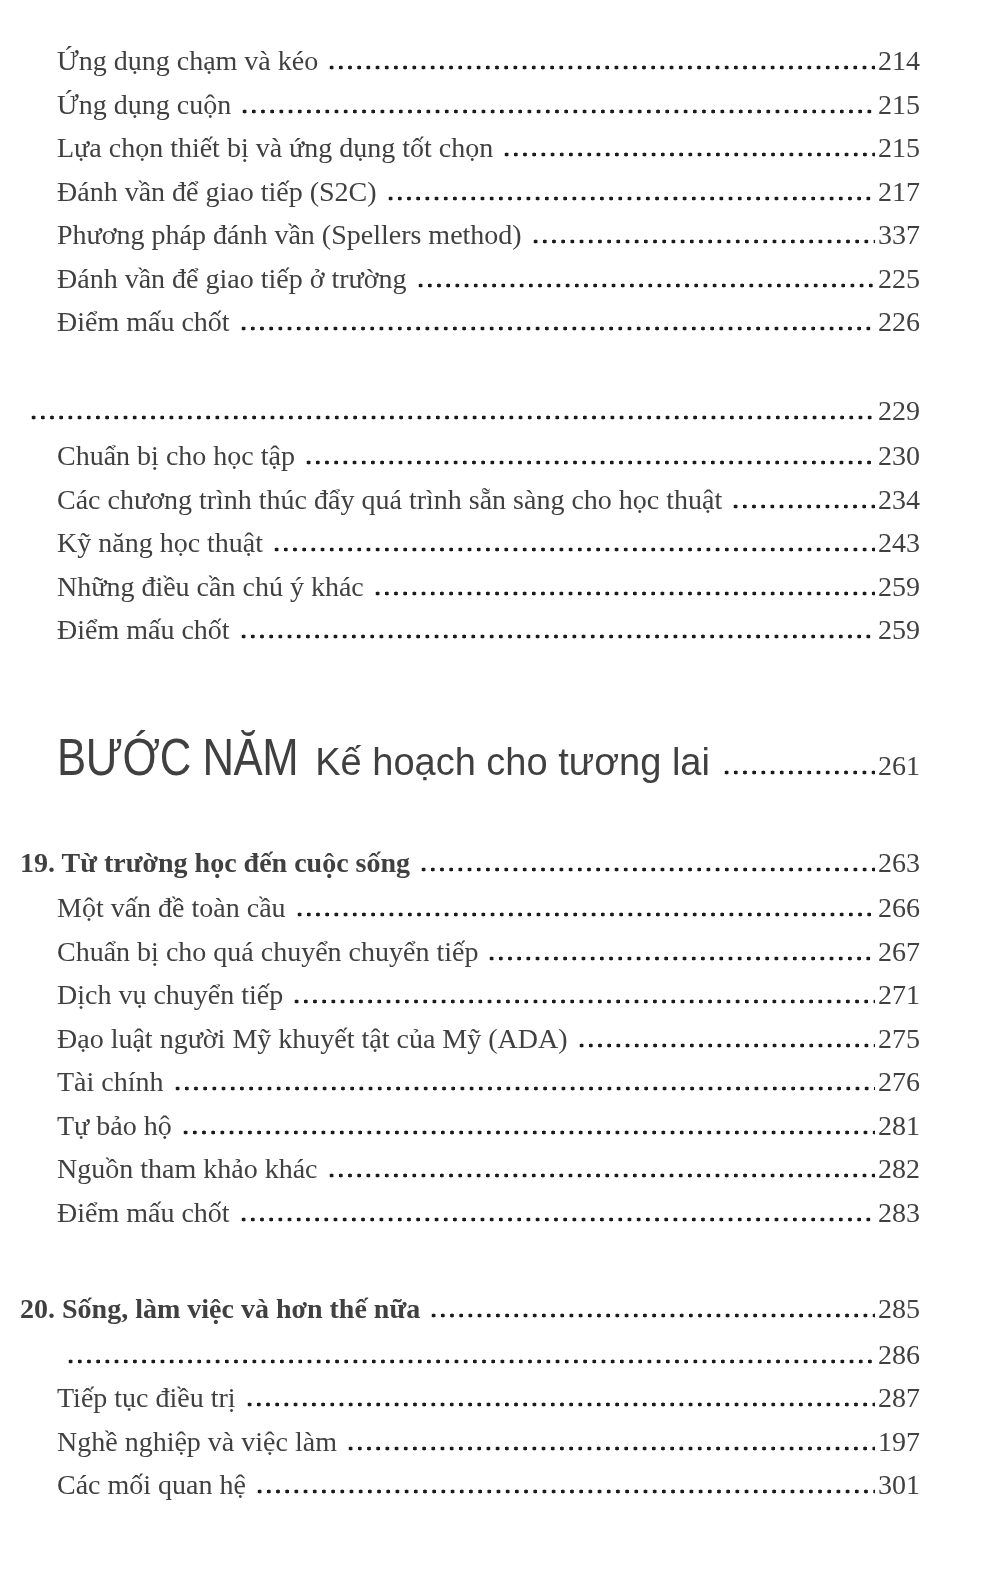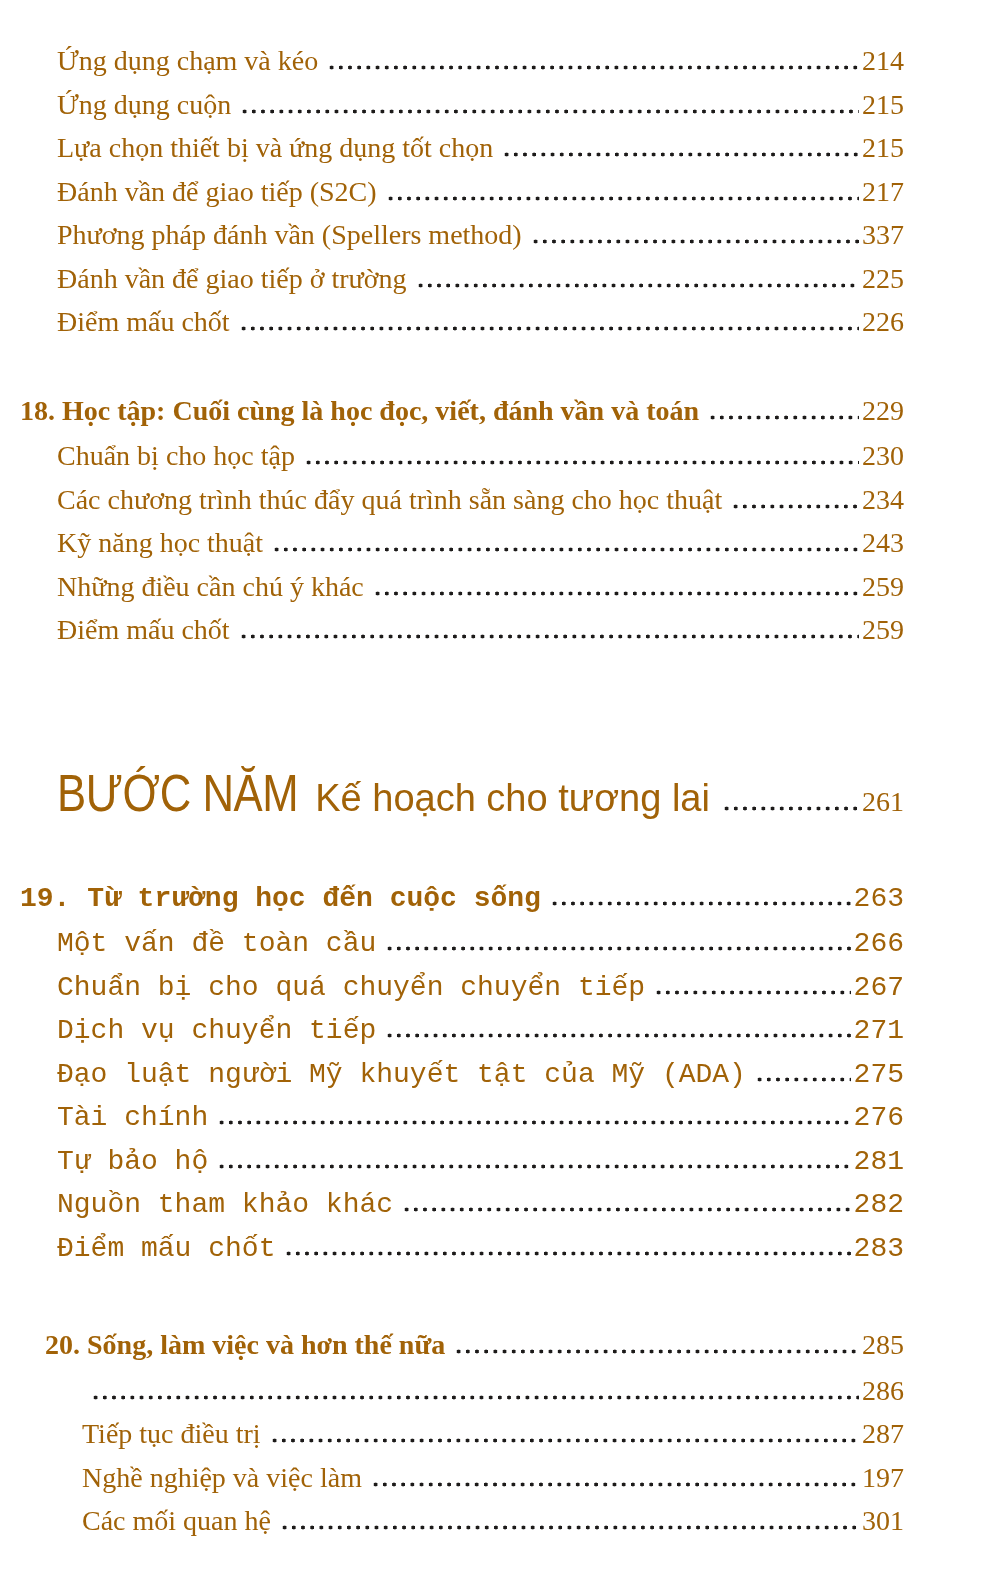--- a/index.html
+++ b/index.html
@@ -2,23 +2,23 @@
 <html><head>
 <meta charset="utf-8">
 <style>
   html, body { margin: 0; padding: 0; background: #ffffff; }
   .page {
     position: relative;
     width: 984px;
     height: 1578px;
     box-sizing: border-box;
     background: #ffffff;
-    color: #a16207;
+    color: #404040;
     font-family: "Liberation Serif", "DejaVu Serif", serif;
-    padding: 39px 80px 0 20px;
+    padding: 39px 64px 0 20px;
     overflow: hidden;
   }
   .row {
     display: flex;
     align-items: baseline;
     line-height: 43.5px;
     font-size: 28px;
     white-space: nowrap;
   }
   .row.sub { margin-left: 37px; }
@@ -29,29 +29,29 @@
     flex: 1 1 auto;
     min-width: 12px;
     height: 5px;
     margin: 0 3px 0 9px;
     background-image: radial-gradient(circle, #1c1a19 1.75px, rgba(0,0,0,0) 2.2px);
     background-size: 9.2px 5px;
     background-repeat: repeat-x;
     background-position: 0 100%;
   }
   .group-ch18 { margin-top: 45px; }
-  .group-ch19 { margin-top: 44px; font-family: Liberation Mono, monospace; }
-  .group-ch20 { margin-top: 53px; margin-left: 25px; }
+  .group-ch19 { margin-top: 44px; }
+  .group-ch20 { margin-top: 53px; }
   .chapter-items { margin-top: 2px; }
   .part-row {
     display: flex;
     align-items: baseline;
     line-height: 62px;
     margin-left: 37px;
-    margin-top: 110px;
+    margin-top: 74px;
     white-space: nowrap;
     font-family: "Liberation Sans", "DejaVu Sans", sans-serif;
   }
   .part-title {
     display: inline-block;
     font-size: 52px;
     transform: scaleX(0.84);
     transform-origin: 0 100%;
     margin-right: -45px;
     letter-spacing: -0.5px;
@@ -98,21 +98,20 @@
     </div>
     <div class="row sub">
       <span class="lbl">Điểm mấu chốt</span>
       <span class="leader"></span>
       <span class="num">226</span>
     </div>
   </div>
 
   <div class="group group-ch18">
     <div class="row chapter-heading">
-      <span class="lbl">18. Học tập: Cuối cùng là học đọc, viết, đánh vần và toán</span>
       <span class="leader"></span>
       <span class="num">229</span>
     </div>
     <div class="chapter-items">
       <div class="row sub">
         <span class="lbl">Chuẩn bị cho học tập</span>
         <span class="leader"></span>
         <span class="num">230</span>
       </div>
       <div class="row sub">

